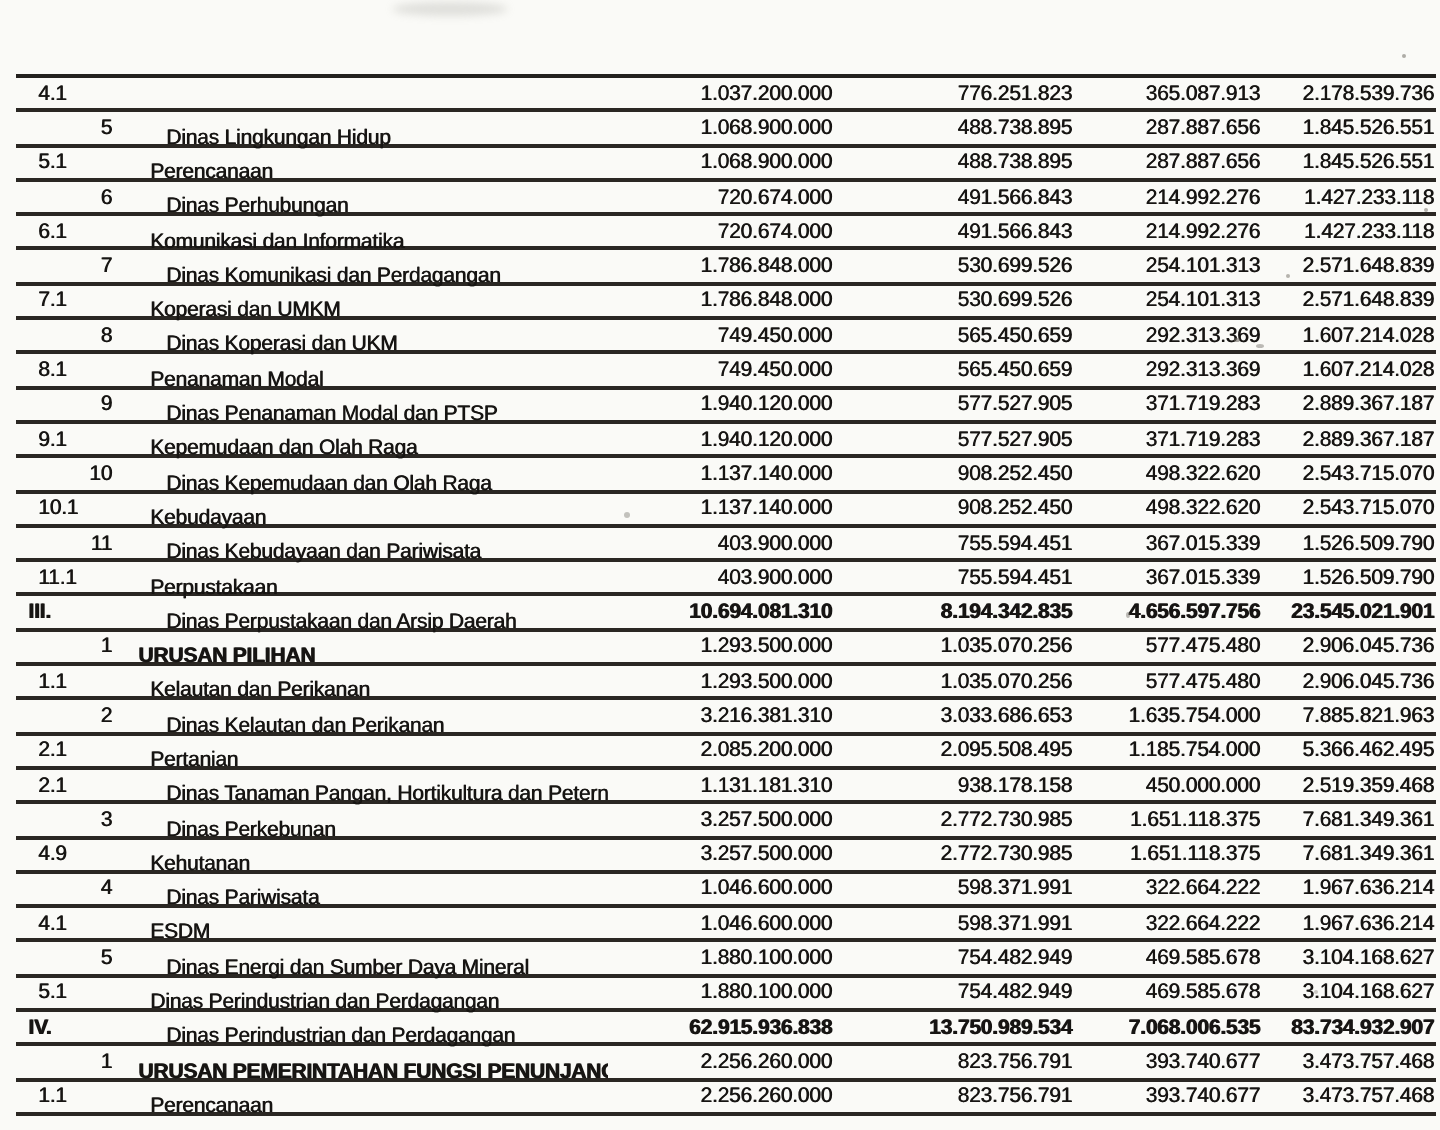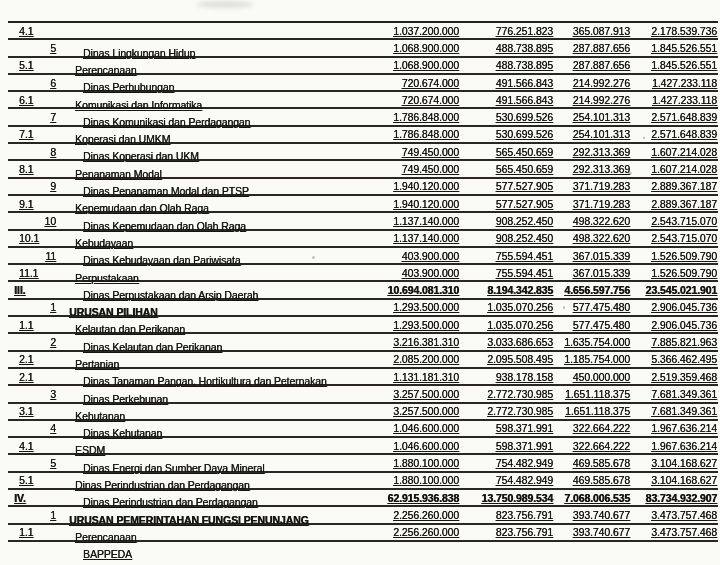--- a/index.html
+++ b/index.html
@@ -12,23 +12,22 @@
     position:relative;width:720px;height:565px;
     background:#fafaf7;
     color:#171513;
   }
   
   .smudge{
     position:absolute;left:196px;top:1px;width:58px;height:7px;
     background:#9a9a94;opacity:.28;filter:blur(2px);border-radius:50%;
   }
   .scan-table{
-    position:absolute;left:8px;top:21px;width:710px;
+    position:absolute;left:8px;top:37px;width:710px;
     border-top:2.5px solid #23211e;
-    text-decoration:underline;
   }
   .row{
     display:flex;align-items:center;
     height:15.3px;
     border-bottom:2px solid #2a2723;
     font-size:10.5px;letter-spacing:-0.1px;
     text-shadow:0.35px 0 0 currentColor; 
     white-space:nowrap;
   }
   .row.section{
@@ -37,22 +36,22 @@
     text-shadow:0.5px 0 0 currentColor;
   }
   .c-code{width:48px;flex:0 0 48px;display:flex;}
   .row.sub  .c-code{justify-content:flex-start;padding-left:11px;}
   .row.main .c-code{justify-content:flex-end;padding-right:3px;}
   .row.section .c-code{justify-content:flex-start;padding-left:6px;}
   .c-label{flex:1 1 auto;padding-left:16px;overflow:hidden;margin-top:44px;}
   .row.section .c-label{padding-left:7px;}
   .c-num{text-align:right;flex:0 0 auto;}
   .n1{width:112px;}
-  .n2{width:94px;}
-  .n3{width:77px;}
+  .n2{width:80px;margin-left:40px;}
+  .n3{width:94px;}
   .n4{width:87px;padding-right:1px;text-align:right;}
   
   .speck{position:absolute;background:#6f6b64;border-radius:50%;}
   .sp1{left:701px;top:27px;width:2px;height:2px;opacity:.55;}
   .sp2{left:712px;top:104px;width:2px;height:2px;opacity:.5;}
   .sp3{left:617px;top:169px;width:3px;height:2px;opacity:.6;}
   .sp4{left:628px;top:172px;width:4px;height:2px;opacity:.45;}
   .sp5{left:643px;top:137px;width:2px;height:2px;opacity:.5;}
   .sp6{left:563px;top:306px;width:2px;height:3px;opacity:.45;}
   .sp7{left:312px;top:256px;width:3px;height:3px;opacity:.4;}
@@ -257,22 +256,22 @@
   <div class="row main">
     <span class="c-code">3</span>
     <span class="c-label">Kehutanan</span>
     <span class="c-num n1">3.257.500.000</span>
     <span class="c-num n2">2.772.730.985</span>
     <span class="c-num n3">1.651.118.375</span>
     <span class="c-num n4">7.681.349.361</span>
   </div>
 
   <div class="row sub">
-    <span class="c-code">3.1</span>
-    <span class="c-label">Dinas Kehutanan</span>
+    <span class="c-code">4.9</span>
+    <span class="c-label">Dinas Pariwisata</span>
     <span class="c-num n1">3.257.500.000</span>
     <span class="c-num n2">2.772.730.985</span>
     <span class="c-num n3">1.651.118.375</span>
     <span class="c-num n4">7.681.349.361</span>
   </div>
 
   <div class="row main">
     <span class="c-code">4</span>
     <span class="c-label">ESDM</span>
     <span class="c-num n1">1.046.600.000</span>

